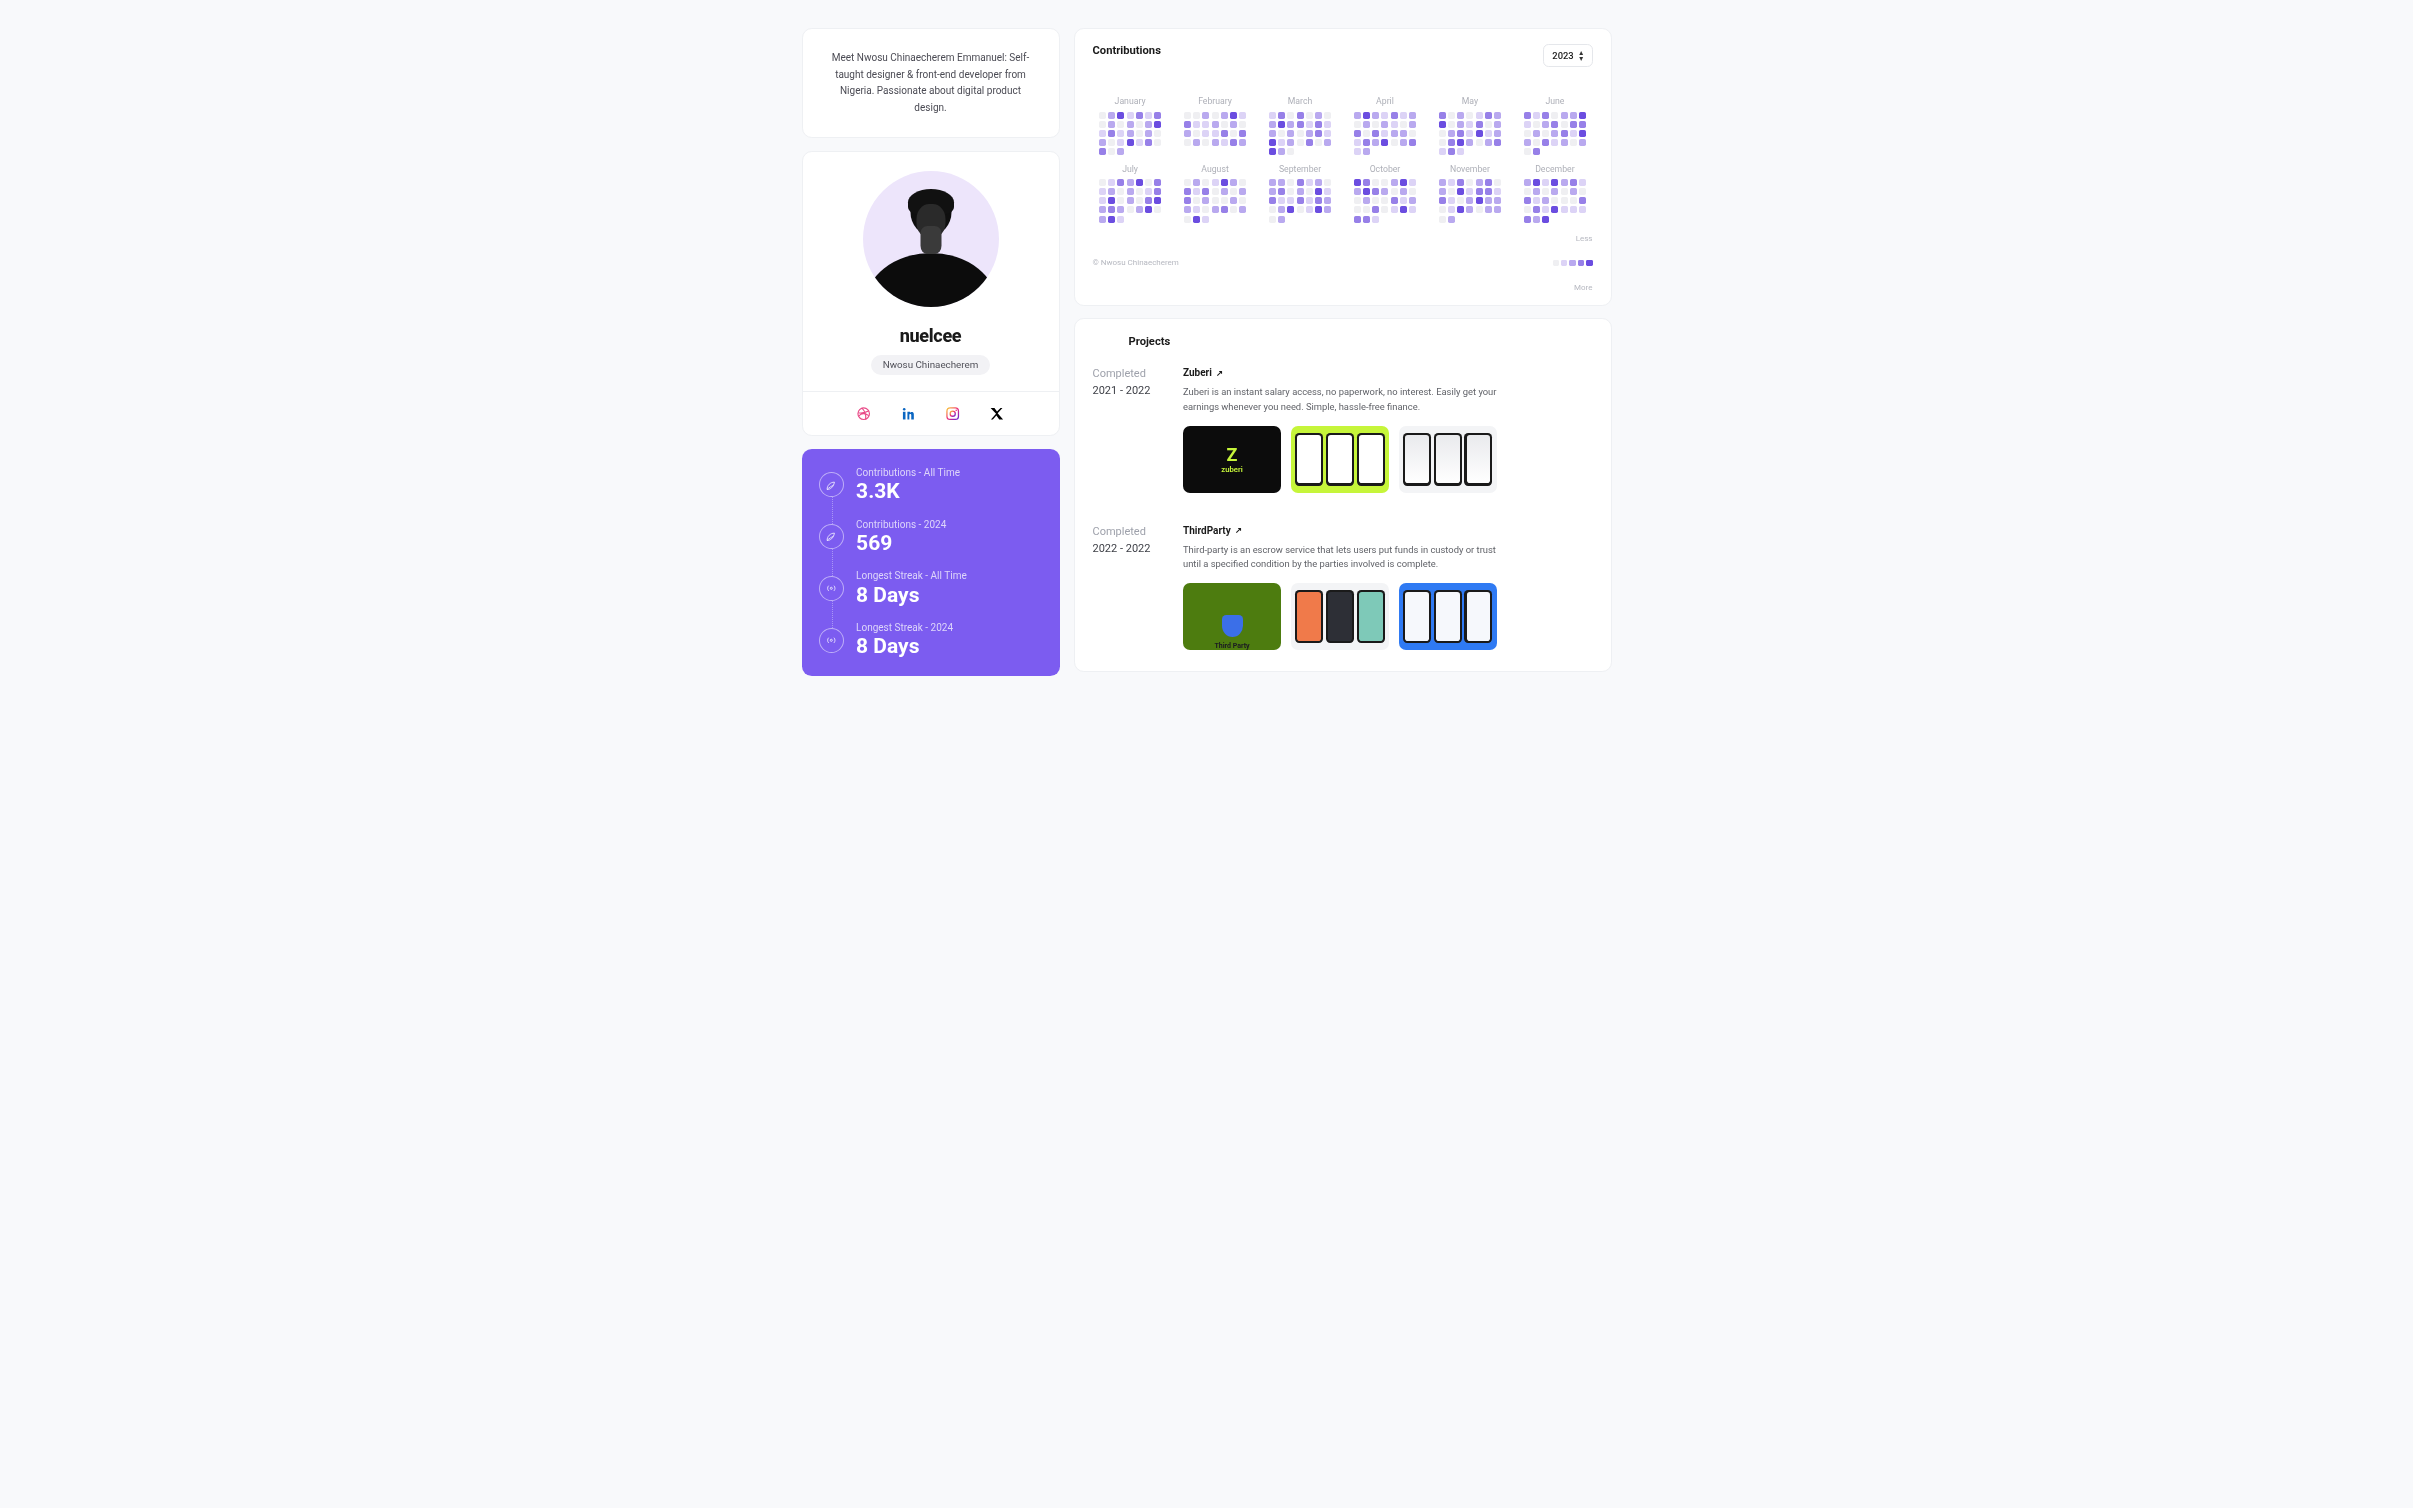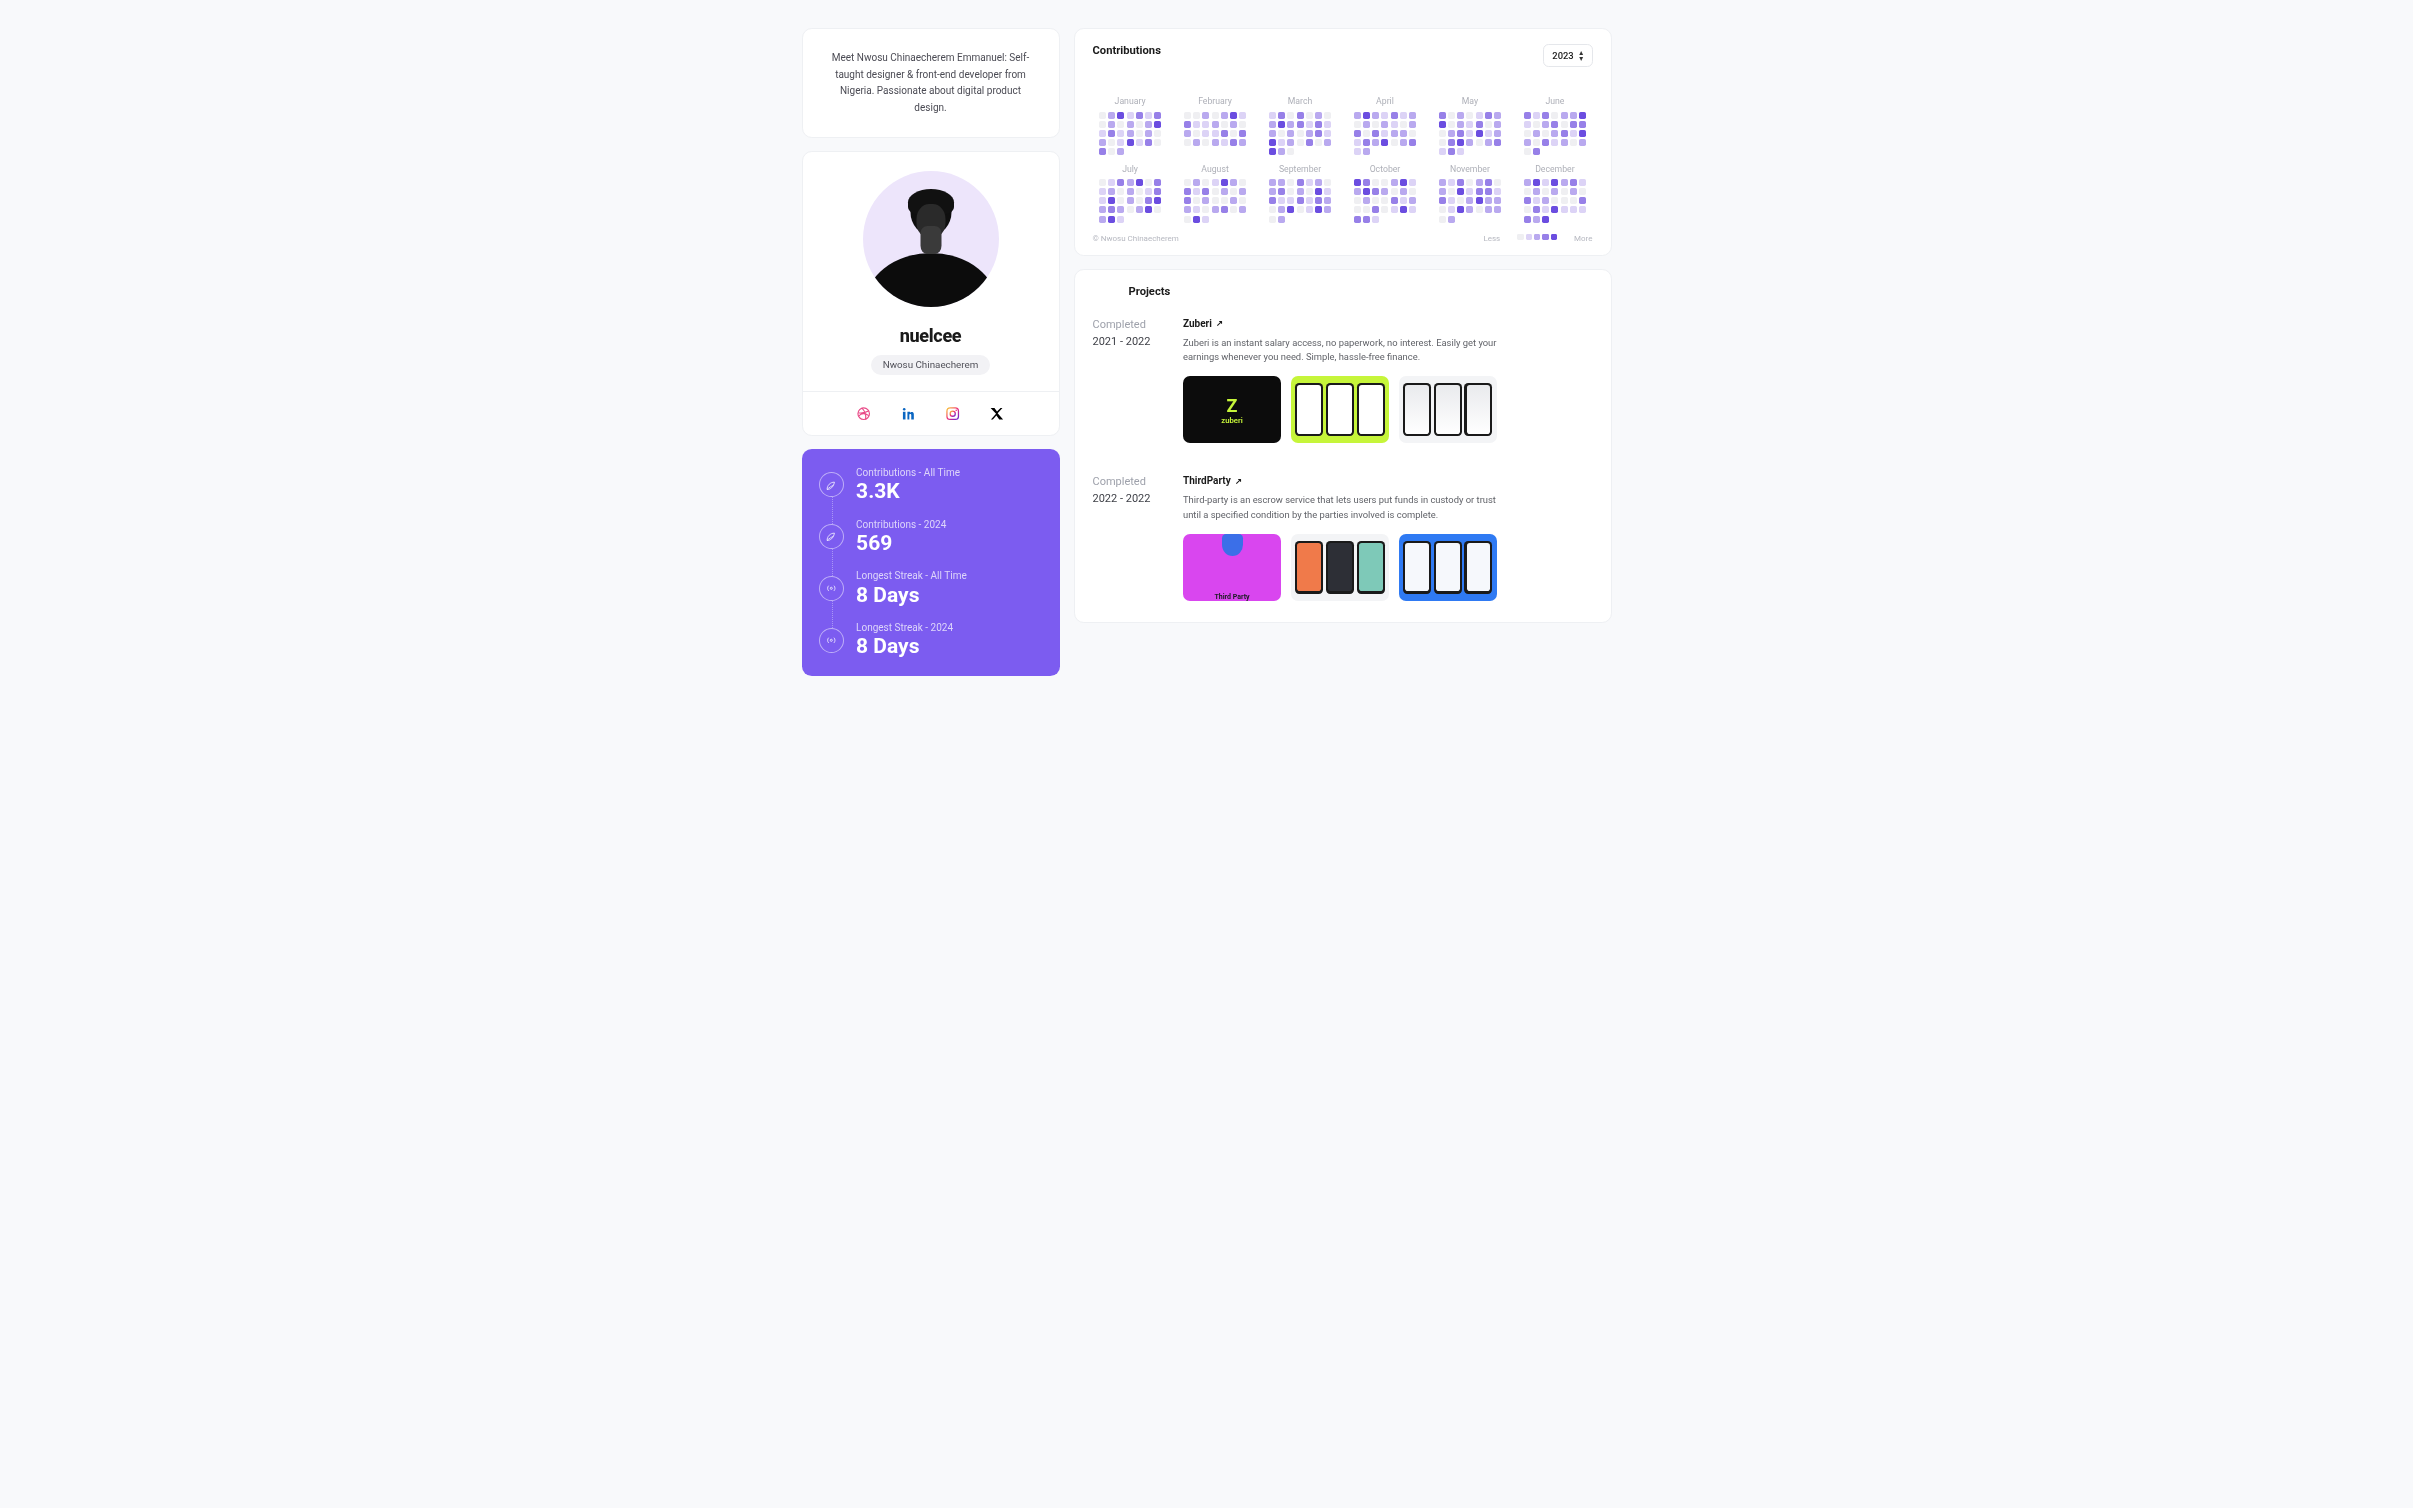--- a/index.html
+++ b/index.html
@@ -97,21 +97,21 @@
 .l0 { background: #efeff2; }
 .l1 { background: #dcd3f6; }
 .l2 { background: #b9a9ef; }
 .l3 { background: #9780e8; }
 .l4 { background: #6b4de0; }
 
 .contrib-foot {
   margin-top: 11.2px; display: flex; justify-content: space-between; align-items: center;
   font-size: 8px; color: #b6b8c0;
 }
-.legend { display: flex; align-items: flex-start; gap: 17px; }
+.legend { display: flex; align-items: flex-end; gap: 17px; flex-direction: column; }
 .legend .sw { display: flex; gap: 2.1px; }
 .legend .sw span { width: 6.3px; height: 6.3px; border-radius: 1.4px; }
 
 
 .projects-card { padding: 15.4px 18px 21px; }
 .projects-title { font-size: 11.2px; font-weight: 700; margin-bottom: 19.6px; margin-left: 36px; }
 .project { display: flex; gap: 26.5px; margin-bottom: 32px; }
 .project:last-child { margin-bottom: 0; }
 .project-meta { width: 64px; font-size: 11px; }
 .project-meta .status { color: #9ea1ab; margin-bottom: 4.2px; }
@@ -128,21 +128,21 @@
 .thumb.zub1 .logo { color:#c6f53a; font-size:7.7px; font-weight:600; text-align:center; }
 .thumb.zub1 .z { font-size:18px; font-weight:700; display:block; }
 .thumb.zub2 { background: #c6f53a; }
 .thumb.zub3 { background: #f3f4f6; }
 .thumb .phones { position:absolute; inset:7px 4.2px; display:flex; gap:2.8px; }
 .thumb .phone { flex:1; background:#1a1a1a; border-radius:4.2px; padding:2.1px; }
 .thumb .phone .screen { width:100%; height:100%; background:#fff; border-radius:2.8px; }
 .thumb.zub3 .phone .screen { background: linear-gradient(#e9eaed, #fff); }
 
 
-.thumb.tp1 { background:#d946ef; display:flex; flex-direction:column; align-items:center; justify-content:space-between; gap:5px; }
+.thumb.tp1 { background:#4d7c0f; display:flex; flex-direction:column; align-items:center; justify-content:flex-end; gap:5px; }
 .thumb.tp1 .shield { width:21px; height:22.3px; background:#3b6fe8; border-radius:4.2px 4.2px 50% 50%; }
 .thumb.tp1 .txt { font-size:7px; font-weight:700; color:#1b1b22; }
 .thumb.tp2 { background:#f3f4f6; }
 .thumb.tp2 .phone:nth-child(1) .screen { background:#f07a4a; }
 .thumb.tp2 .phone:nth-child(2) .screen { background:#2d2f36; }
 .thumb.tp2 .phone:nth-child(3) .screen { background:#7ec9b8; }
 .thumb.tp3 { background:#2f7af3; }
 .thumb.tp3 .phone .screen { background:#f6f8fc; }
 </style>
 </head>

